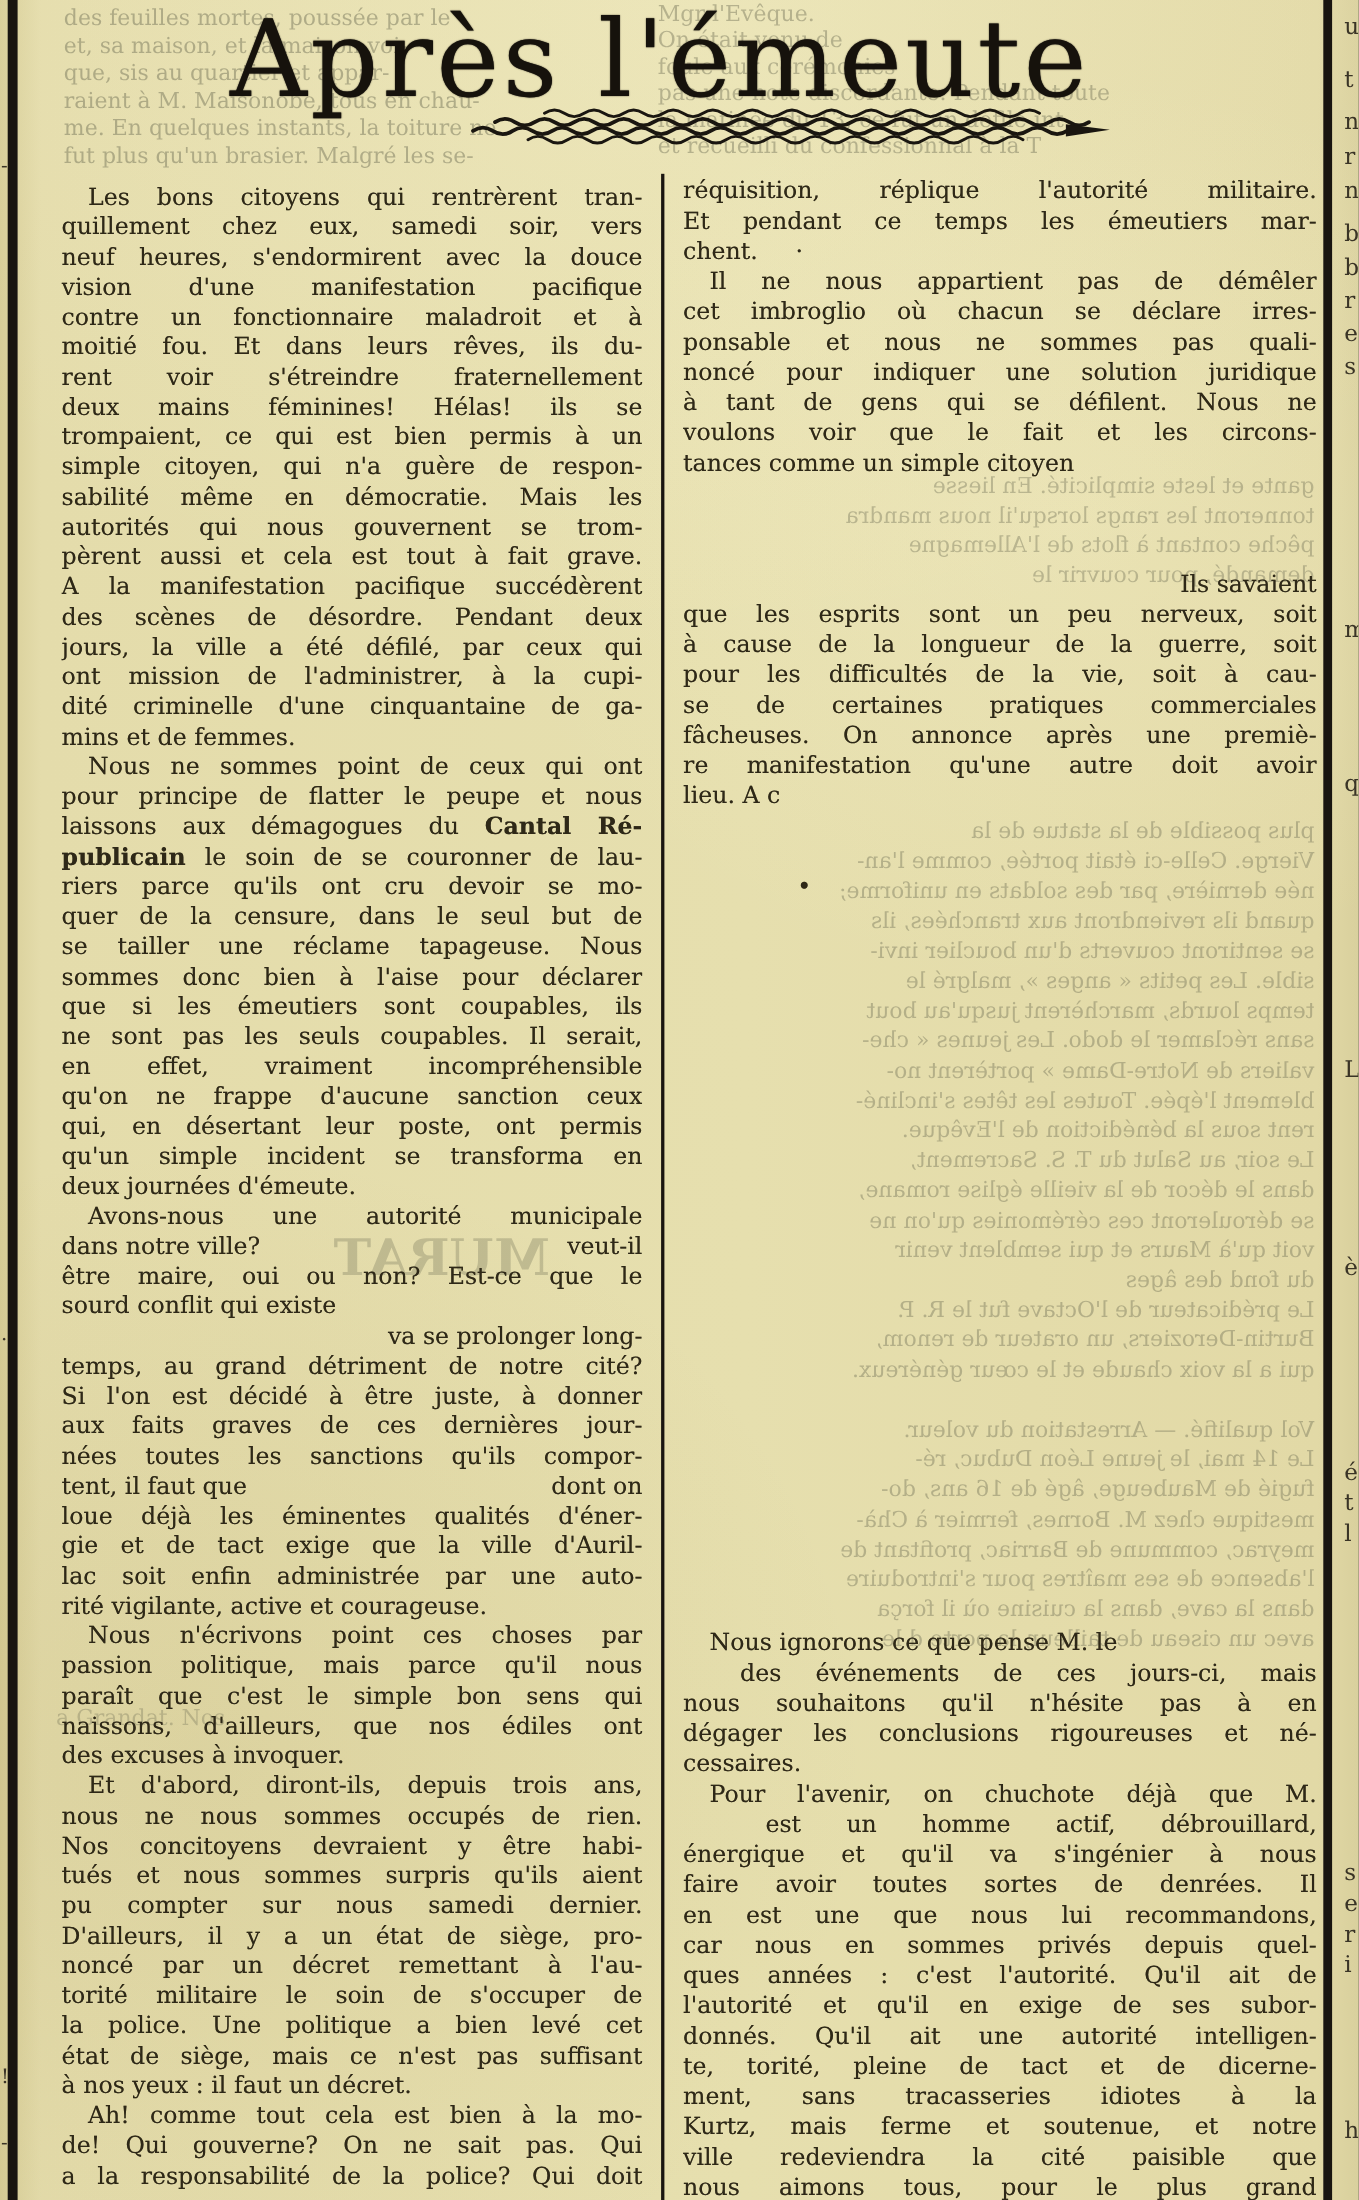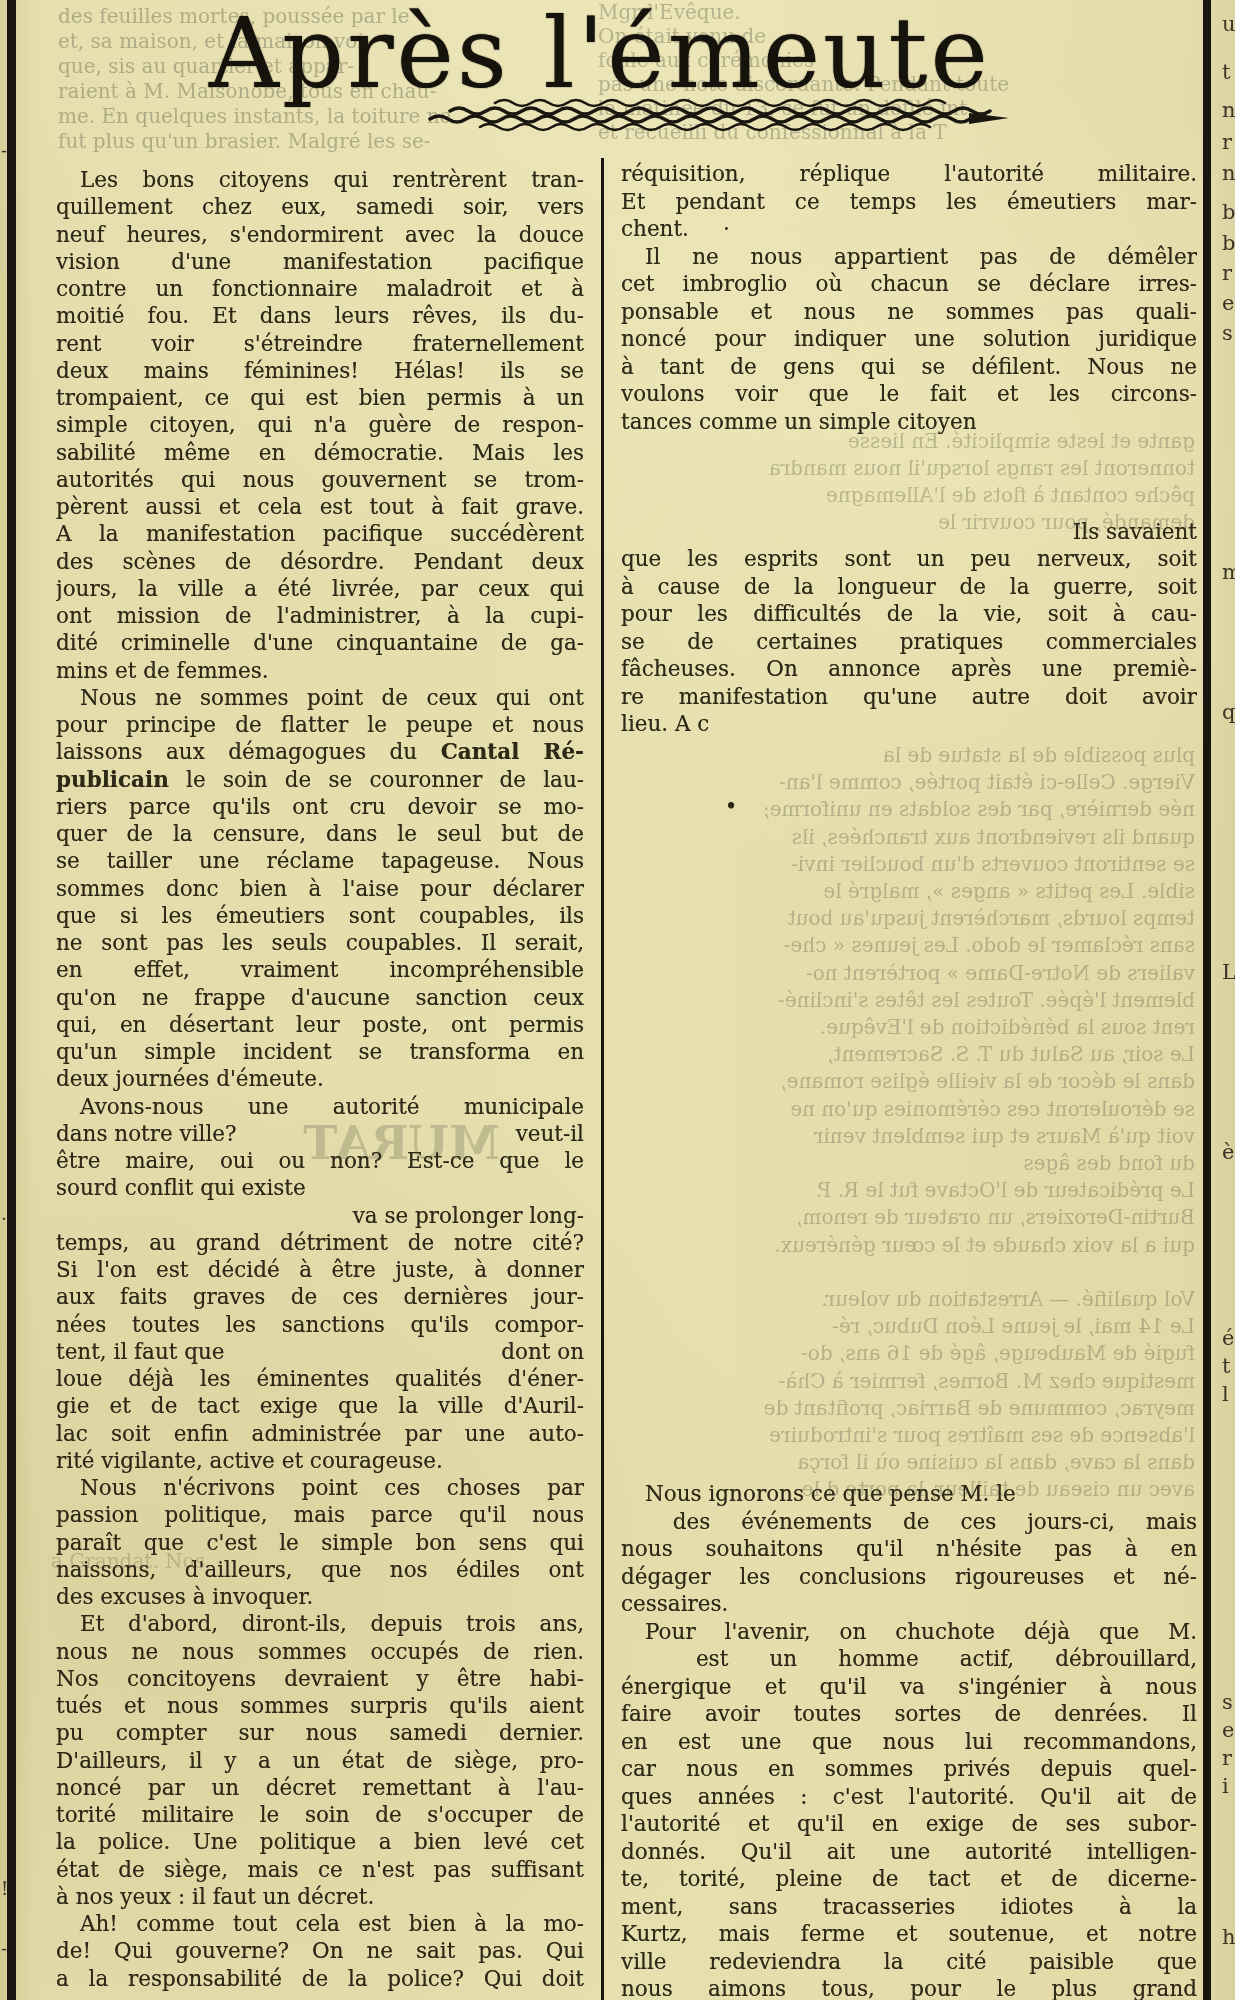--- a/index.html
+++ b/index.html
@@ -129,21 +129,21 @@
       <div class="ln a-j">moitié fou. Et dans leurs rêves, ils du-</div>
       <div class="ln a-j">rent voir s'étreindre fraternellement</div>
       <div class="ln a-j">deux mains féminines! Hélas! ils se</div>
       <div class="ln a-j">trompaient, ce qui est bien permis à un</div>
       <div class="ln a-j">simple citoyen, qui n'a guère de respon-</div>
       <div class="ln a-j">sabilité même en démocratie. Mais les</div>
       <div class="ln a-j">autorités qui nous gouvernent se trom-</div>
       <div class="ln a-j">pèrent aussi et cela est tout à fait grave.</div>
       <div class="ln a-j">A la manifestation pacifique succédèrent</div>
       <div class="ln a-j">des scènes de désordre. Pendant deux</div>
-      <div class="ln a-j">jours, la ville a été livrée, par ceux qui</div>
+      <div class="ln a-j">jours, la ville a été défilé, par ceux qui</div>
       <div class="ln a-j">ont mission de l'administrer, à la cupi-</div>
       <div class="ln a-j">dité criminelle d'une cinquantaine de ga-</div>
       <div class="ln a-l">mins et de femmes.</div>
       <div class="ln a-j ind">Nous ne sommes point de ceux qui ont</div>
       <div class="ln a-j">pour principe de flatter le peupe et nous</div>
       <div class="ln a-j"><span>laissons aux démagogues du </span><span class="bd">Cantal Ré-</span></div>
       <div class="ln a-j"><span class="bd">publicain</span><span> le soin de se couronner de lau-</span></div>
       <div class="ln a-j">riers parce qu'ils ont cru devoir se mo-</div>
       <div class="ln a-j">quer de la censure, dans le seul but de</div>
       <div class="ln a-j">se tailler une réclame tapageuse. Nous</div>

